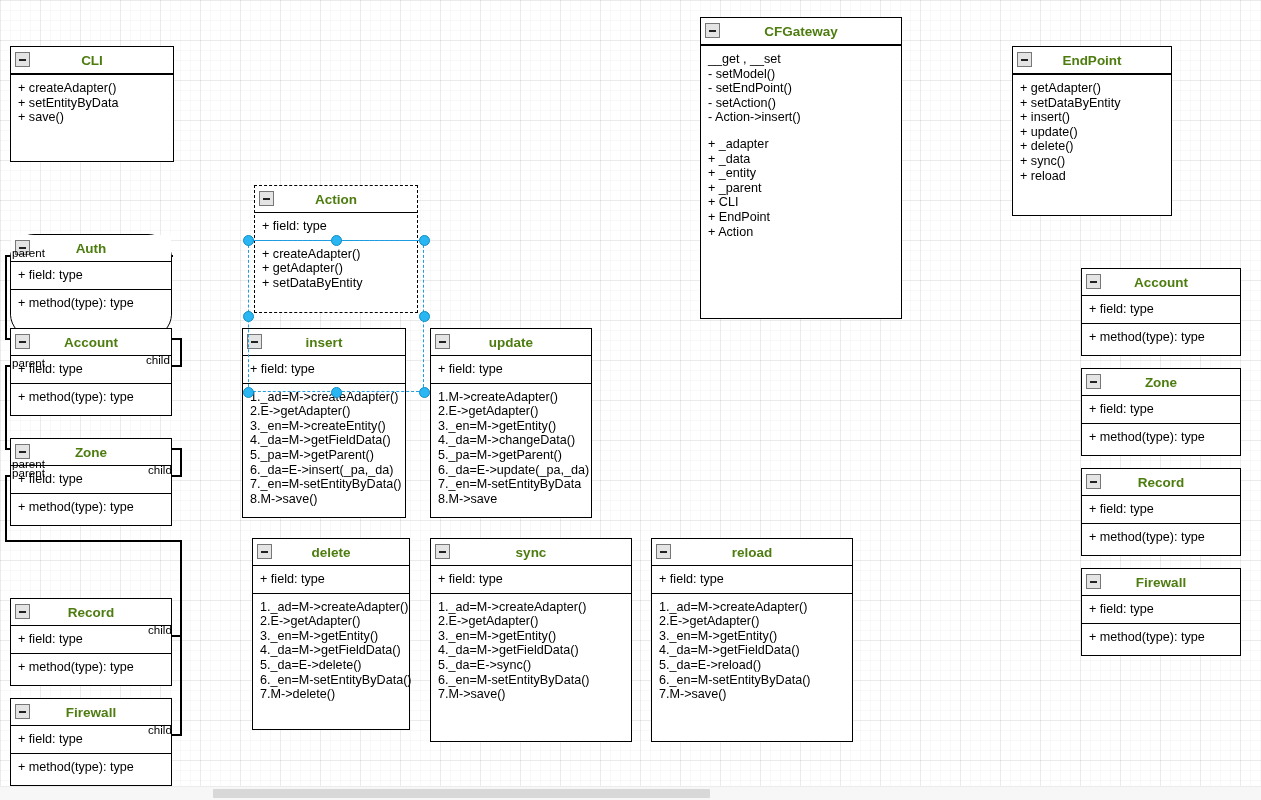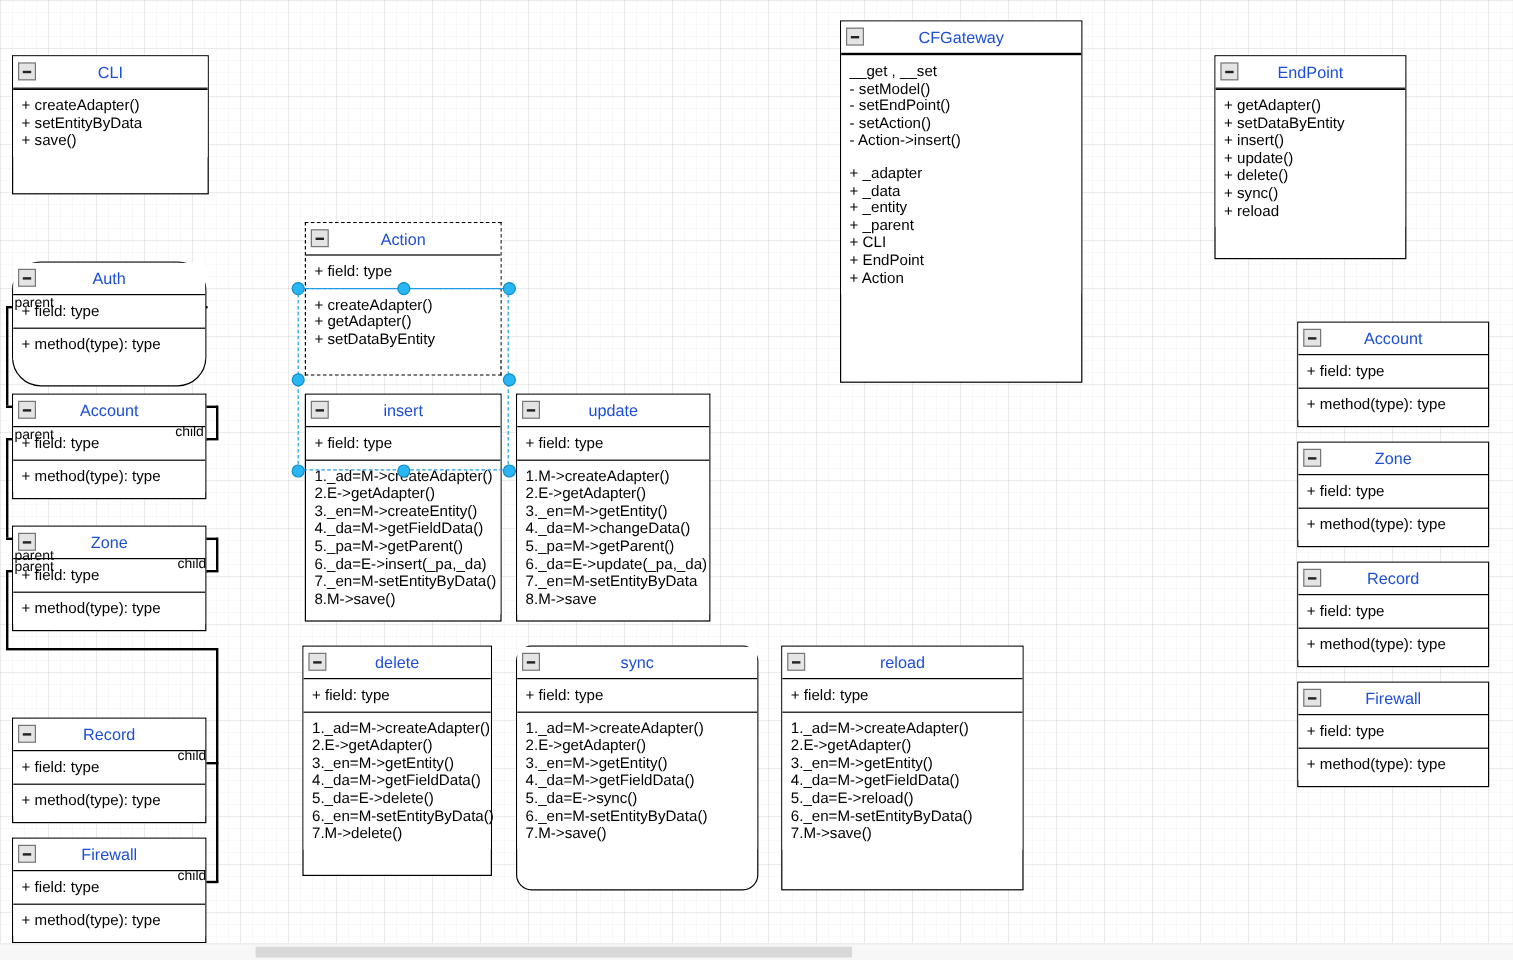--- a/index.html
+++ b/index.html
@@ -27,23 +27,23 @@
     background:#ffffff;
     border:1.6px solid #000000;
     z-index:10;
   }
   .uml-title{
     position:relative;
     box-sizing:border-box;
     height:27px;
     line-height:27px;
     text-align:center;
-    font-weight:normal;
+    font-weight:bold;
     font-size:13.5px;
-    color:#1d4ed8;
+    color:#4d7c0f;
     border-bottom:1.5px solid #000;
     background:#ffffff;
     white-space:nowrap;
     overflow:hidden;
   }
   .collapse-icon{
     position:absolute;left:4px;top:5px;
     width:15px;height:15px;
     box-sizing:border-box;
     border:1px solid #777;
@@ -128,21 +128,21 @@
     <div class="conn h" style="left: 148px; top: 635px; width: 34px;"></div>
     <div class="conn h" style="left: 148px; top: 734px; width: 34px;"></div>
     <div class="umlbox" style="left: 10px; top: 46px; width: 164px; height: 116px;">
       <div class="uml-title"><span class="collapse-icon"></span><span>CLI</span></div>
       <div class="uml-sec divider">
         <div class="row">+ createAdapter()</div>
         <div class="row">+ setEntityByData</div>
         <div class="row">+ save()</div>
       </div>
     </div>
-    <div class="umlbox" style="left: 10px; top: 218px; width: 162px; height: 104px; border-radius: 24px;">
+    <div class="umlbox" style="left: 10px; top: 234px; width: 162px; height: 104px; border-radius: 24px;">
       <div class="uml-title"><span class="collapse-icon"></span><span>Auth</span></div>
       <div class="uml-sec">
         <div class="row">+ field: type</div>
       </div>
       <div class="uml-sec divider">
         <div class="row">+ method(type): type</div>
       </div>
     </div>
     <div class="umlbox" style="left: 10px; top: 328px; width: 162px; height: 88px;">
       <div class="uml-title"><span class="collapse-icon"></span><span>Account</span></div>
@@ -193,21 +193,21 @@
     </div>
     <div class="sel-outline" style="left: 248px; top: 240px; width: 176px; height: 152px;"></div>
     <div class="handle" style="left: 242.5px; top: 234.5px;"></div>
     <div class="handle" style="left: 330.5px; top: 234.5px;"></div>
     <div class="handle" style="left: 418.5px; top: 234.5px;"></div>
     <div class="handle" style="left: 242.5px; top: 310.5px;"></div>
     <div class="handle" style="left: 418.5px; top: 310.5px;"></div>
     <div class="handle" style="left: 242.5px; top: 386.5px;"></div>
     <div class="handle" style="left: 330.5px; top: 386.5px;"></div>
     <div class="handle" style="left: 418.5px; top: 386.5px;"></div>
-    <div class="umlbox" style="left: 254px; top: 328px; width: 164px; height: 190px;">
+    <div class="umlbox" style="left: 242px; top: 328px; width: 164px; height: 190px;">
       <div class="uml-title"><span class="collapse-icon"></span><span>insert</span></div>
       <div class="uml-sec">
         <div class="row">+ field: type</div>
       </div>
       <div class="uml-sec divider">
         <div class="row">1._ad=M-&gt;createAdapter()</div>
         <div class="row">2.E-&gt;getAdapter()</div>
         <div class="row">3._en=M-&gt;createEntity()</div>
         <div class="row">4._da=M-&gt;getFieldData()</div>
         <div class="row">5._pa=M-&gt;getParent()</div>
@@ -240,21 +240,21 @@
       <div class="uml-sec divider">
         <div class="row">1._ad=M-&gt;createAdapter()</div>
         <div class="row">2.E-&gt;getAdapter()</div>
         <div class="row">3._en=M-&gt;getEntity()</div>
         <div class="row">4._da=M-&gt;getFieldData()</div>
         <div class="row">5._da=E-&gt;delete()</div>
         <div class="row">6._en=M-setEntityByData()</div>
         <div class="row">7.M-&gt;delete()</div>
       </div>
     </div>
-    <div class="umlbox" style="left: 430px; top: 538px; width: 202px; height: 204px; border-radius: 13px;">
+    <div class="umlbox" style="left: 430px; top: 538px; width: 202px; height: 204px;">
       <div class="uml-title"><span class="collapse-icon"></span><span>sync</span></div>
       <div class="uml-sec">
         <div class="row">+ field: type</div>
       </div>
       <div class="uml-sec divider">
         <div class="row">1._ad=M-&gt;createAdapter()</div>
         <div class="row">2.E-&gt;getAdapter()</div>
         <div class="row">3._en=M-&gt;getEntity()</div>
         <div class="row">4._da=M-&gt;getFieldData()</div>
         <div class="row">5._da=E-&gt;sync()</div>

